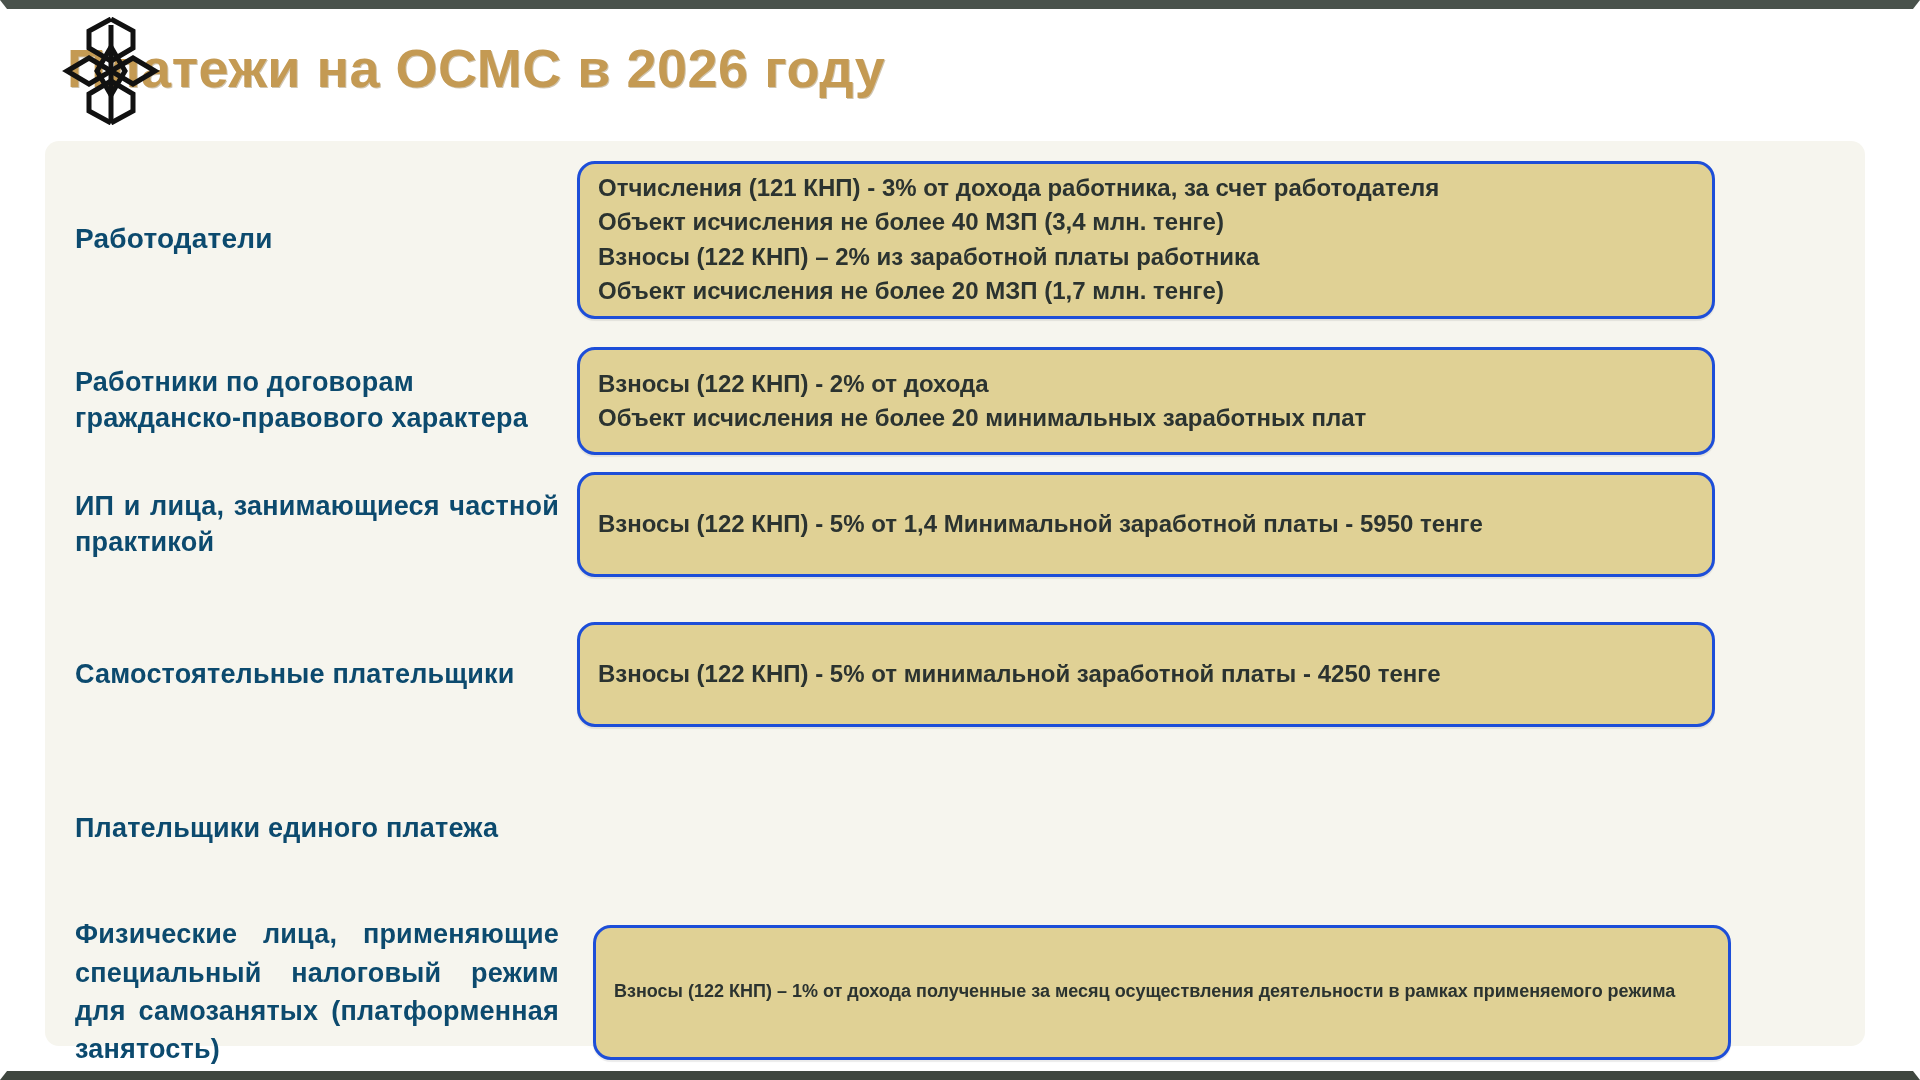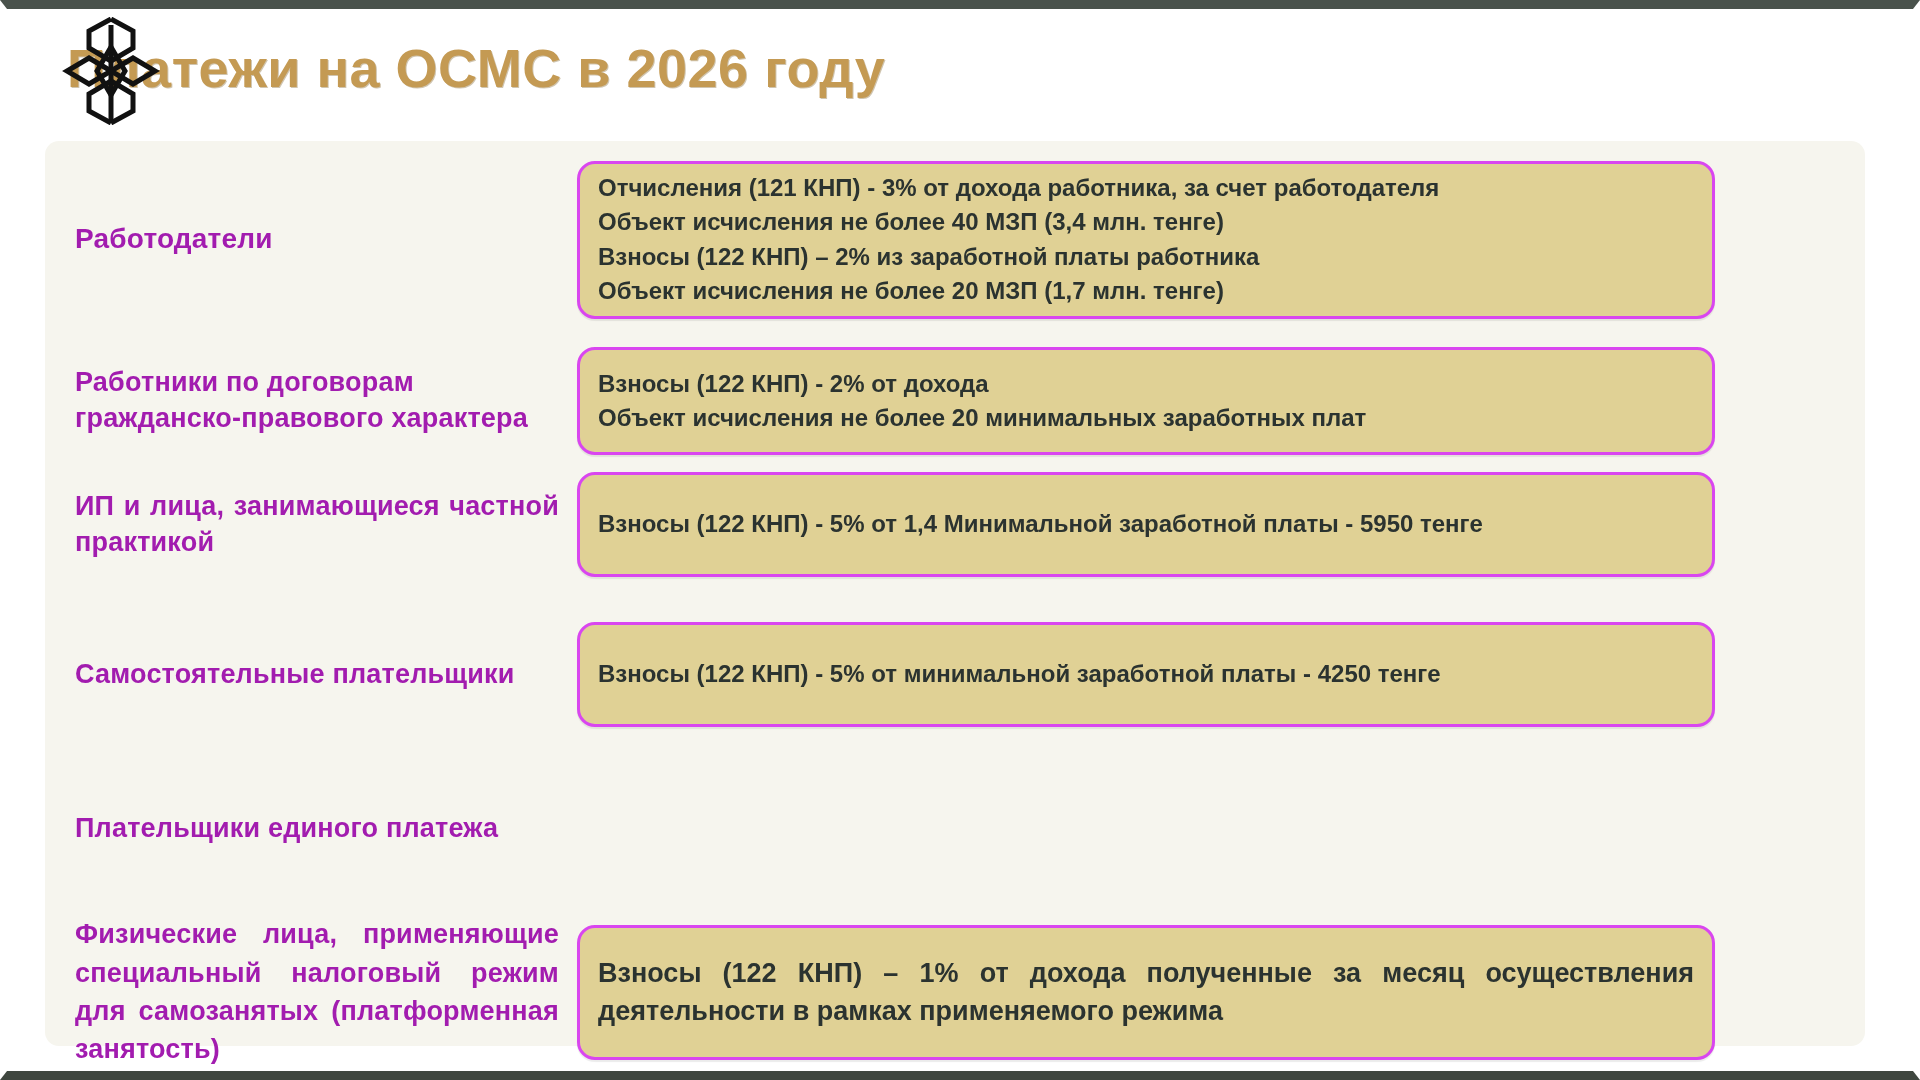--- a/index.html
+++ b/index.html
@@ -81,30 +81,30 @@
     align-items: center;
   }
 
   .label {
     box-sizing: border-box;
     width: 532px;
     padding-left: 30px;
     padding-right: 18px;
     font-size: 27px;
     font-weight: bold;
-    color: #a21caf;
+    color: #0c4a6e;
     line-height: 1.32;
     letter-spacing: 0.2px;
   }
   .label.justify { text-align: justify; text-align-last: left; }
 
   .card {
     box-sizing: border-box;
     background: #e0d195;
-    border: 3px solid #d946ef;
+    border: 3px solid #1d4ed8;
     border-radius: 18px;
     color: #2b3330;
     font-size: 24px;
     font-weight: bold;
     line-height: 1.42;
     padding: 14px 18px 14px 18px;
     display: flex;
     flex-direction: column;
     justify-content: center;
     box-shadow: 0 2px 1px rgba(0,0,0,0.08);
@@ -125,21 +125,21 @@
   .row-2 .card { width: 1138px; height: 105px; }
   .row-3 .card { width: 1138px; height: 105px; }
   .row-4 .card { width: 1138px; height: 122px; }
   .row-5 .card { width: 1138px; height: 135px; }
 
   .row-0 .label { font-size: 28px; }
   .row-4 .label { font-size: 27px; }
   .row-5 .label { font-size: 27px; line-height: 1.42; }
 
   .row-4 .card { font-size: 25px; }
-  .row-5 .card { font-size: 27px; }
+  .row-5 .card { font-size: 18px; margin-left: 16px; }
 </style>
 </head>
 <body>
 
 <div class="slide">
 
   <div class="header">
     <svg class="logo" viewBox="0 0 104 108" aria-hidden="true">
       <g fill="none" stroke="#111111" stroke-width="5" stroke-linejoin="miter">
 

